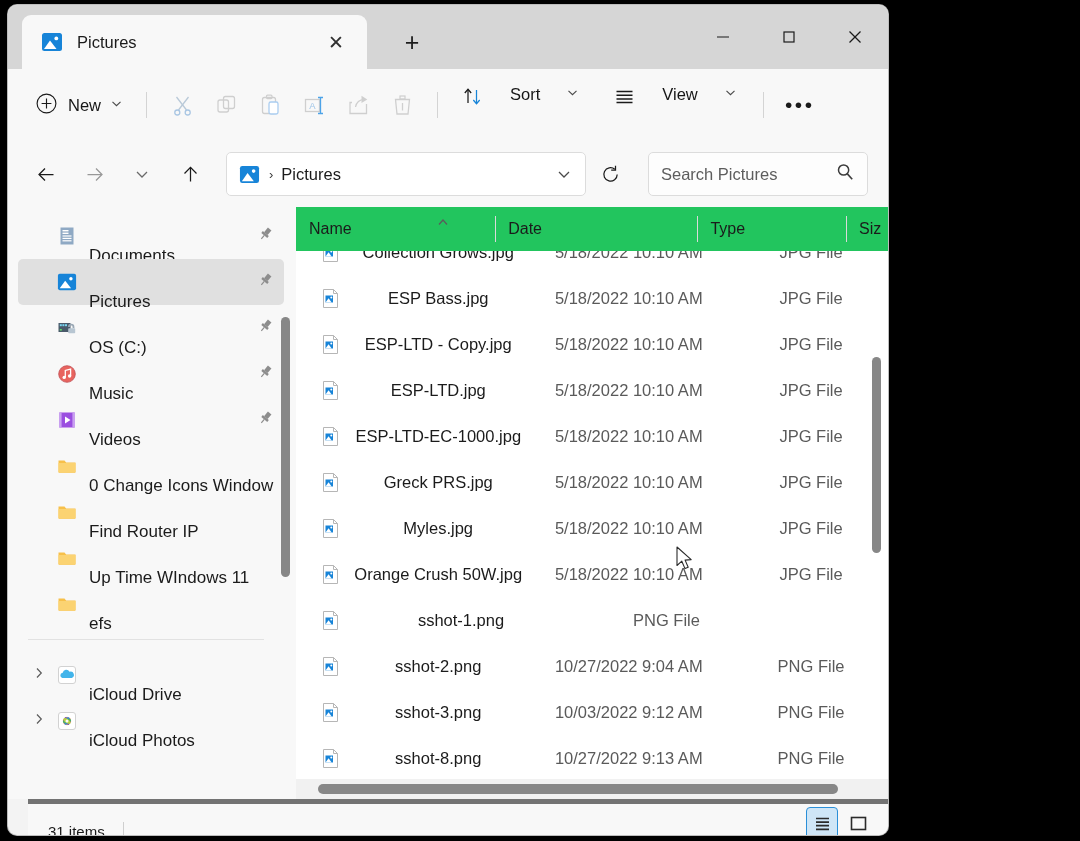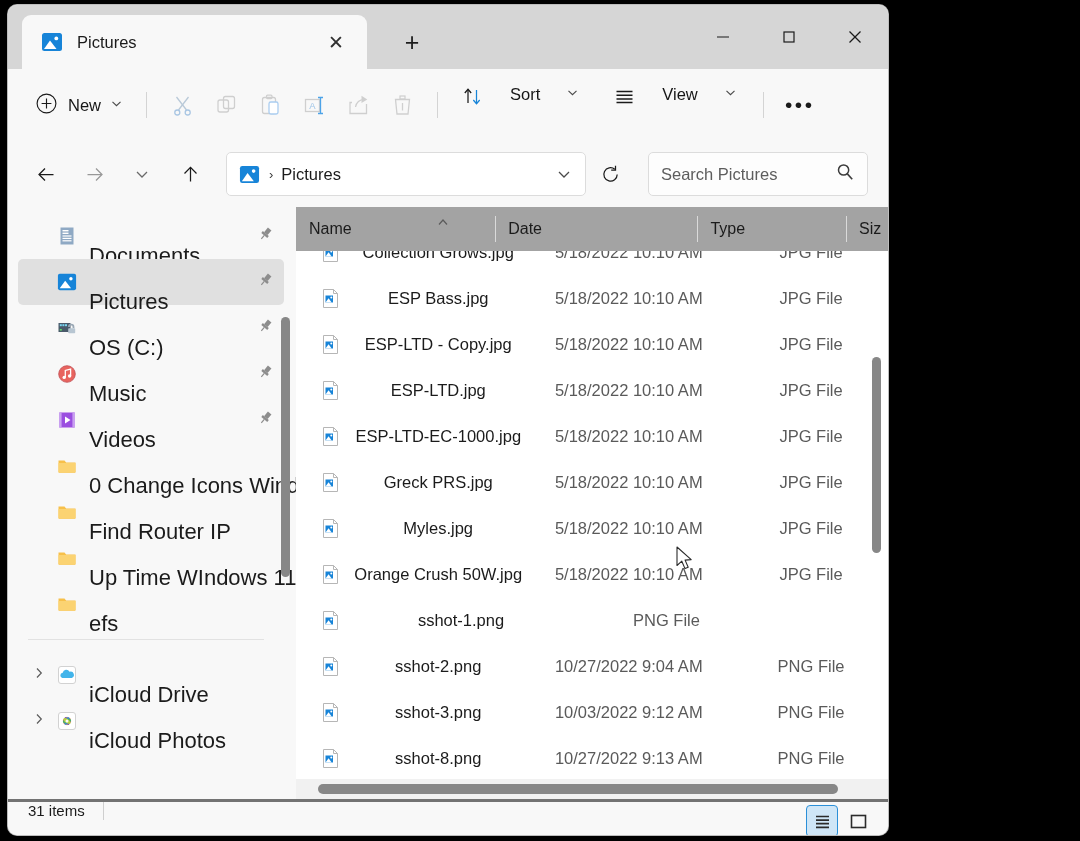--- a/index.html
+++ b/index.html
@@ -184,21 +184,21 @@
     height: 46px;
     display: flex; align-items: center;
     margin: 0 12px 0 10px;
     padding-left: 38px;
     border-radius: 5px;
   }
   .nav-item.sel { background: #e0e0e0; }
   .nav-item .ic { width: 22px; height: 22px; flex: 0 0 auto; display:flex; align-items:center; justify-content:center;}
   .nav-item .nm {
     margin-left: 11px;
-    font-size: 22px;
+    font-size: 17px;
     color: #1b1b1b;
     white-space: nowrap;
     margin-top: 40px;
   }
   .nav-item .pin {
     position: absolute; right: 10px; top: 50%;
     transform: translateY(-50%);
   }
   .nav-item .twisty {
     position: absolute; left: 14px; top: 50%;
@@ -221,21 +221,21 @@
   .filepane {
     position: relative;
     flex: 1 1 auto;
     background: #ffffff;
     overflow: hidden;
   }
   .colheads {
     position: absolute;
     top: 0; left: 0; right: 0;
     height: 44px;
-    background: #a3a3a3;
+    background: #22c55e;
     z-index: 4;
     display: flex;
     align-items: flex-end;
   }
   .colhead {
     position: relative;
     height: 44px;
     display: flex; align-items: center;
     font-size: 16px;
     color: #1b1b1b;
@@ -307,22 +307,22 @@
     width: 520px; height: 10px;
     background: #878787;
     border-radius: 5px;
   }
 
   
   .statusbar {
     position: relative;
     height: 36px;
     background: #f8f8f8;
-    border-top: 3px solid #737373;
-    display: flex; align-items: flex-start;
+    border-top: 5px solid #737373;
+    display: flex; align-items: flex-end; margin-left: 20px;
   }
   .status-text {
     margin-left: 20px;
     font-size: 15px;
     color: #1b1b1b;
   }
   .status-sep {
     width: 1px; height: 18px;
     background: #cfcfcf;
     margin-left: 18px;

